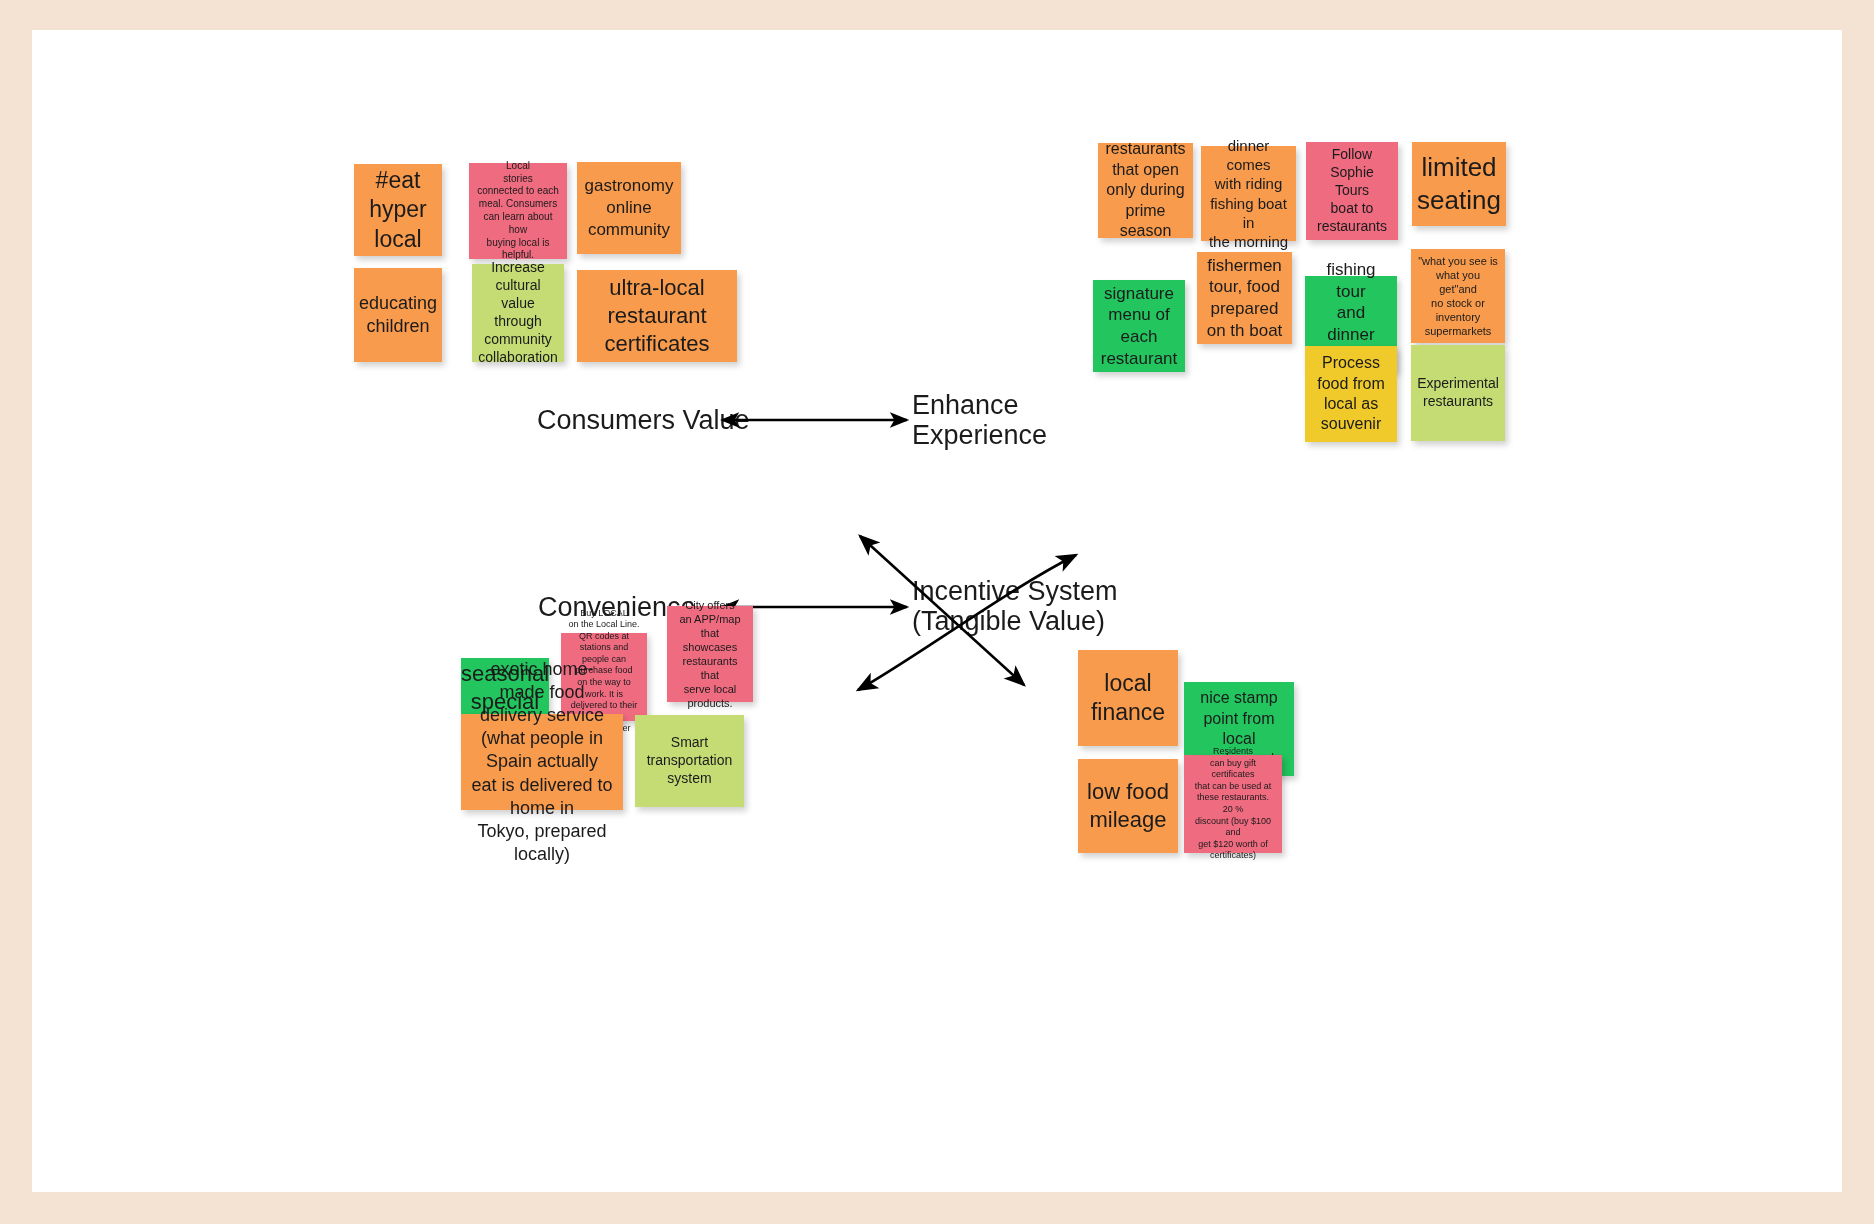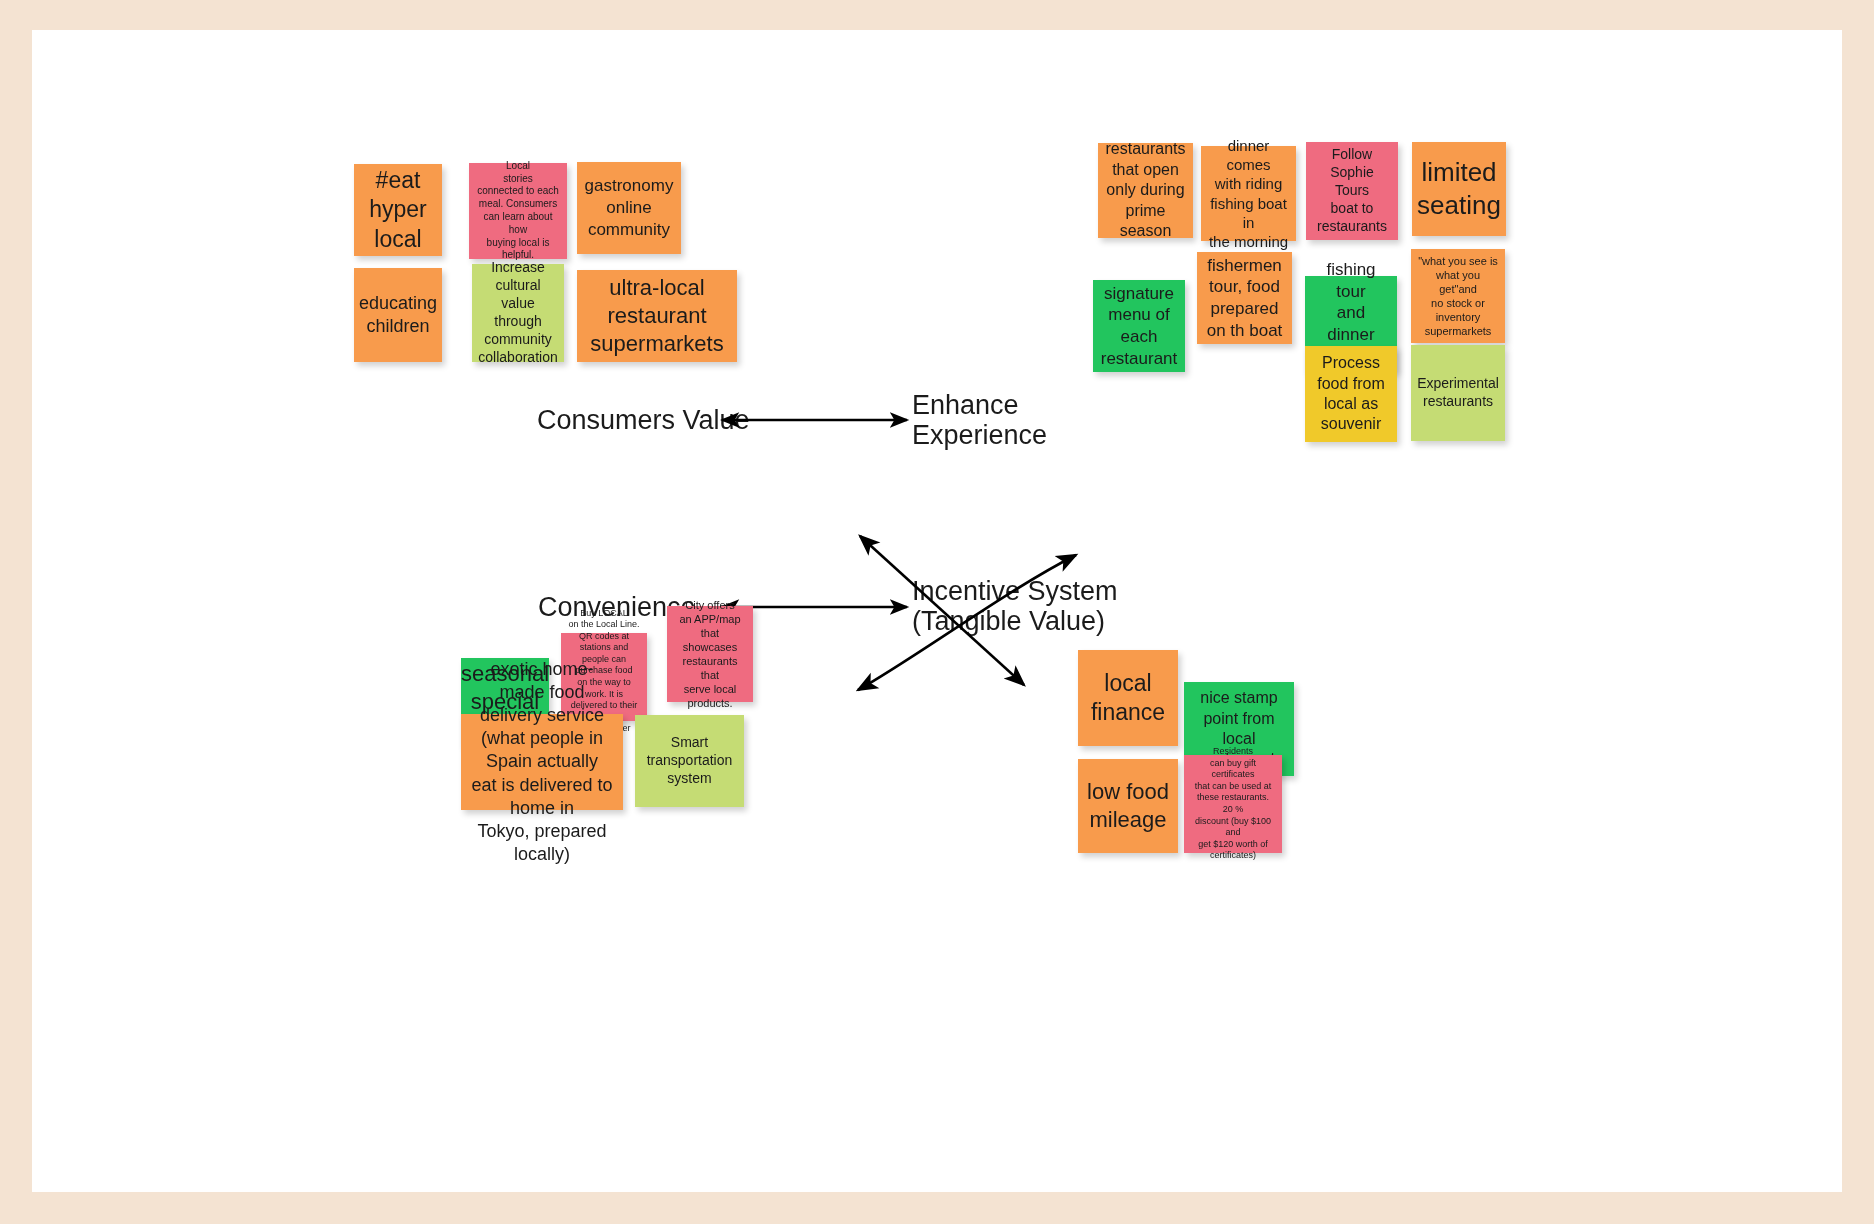--- a/index.html
+++ b/index.html
@@ -75,39 +75,39 @@
 children</div>
 
   <div class="note green" style="left:440px; top:234px; width:92px; height:98px; font-size:14px;">Increase
 cultural value
 through
 community
 collaboration</div>
 
   <div class="note orange" style="left:545px; top:240px; width:160px; height:92px; font-size:22px;">ultra-local
 restaurant
-supermarkets</div>
+certificates</div>
 
   <div class="note orange" style="left:1066px; top:113px; width:95px; height:95px; font-size:16px;">restaurants
 that open
 only during
 prime season</div>
 
   <div class="note orange" style="left:1169px; top:116px; width:95px; height:95px; font-size:15px;">dinner comes
 with riding
 fishing boat in
 the morning</div>
 
   <div class="note pink" style="left:1274px; top:112px; width:92px; height:98px; font-size:14px;">Follow
 Sophie
 Tours
 boat to
 restaurants</div>
 
-  <div class="note orange" style="left:1380px; top:112px; width:94px; height:94px; font-size:26px;text-align:center;">limited
+  <div class="note orange" style="left:1380px; top:112px; width:94px; height:84px; font-size:26px;text-align:center;">limited
 seating</div>
 
   <div class="note yellow" style="left:1061px; top:222px; width:92px; height:92px; font-size:17px;">signature
 menu of
 each
 restaurant</div>
 
   <div class="note orange" style="left:1165px; top:222px; width:95px; height:92px; font-size:17px;">fishermen
 tour, food
 prepared

